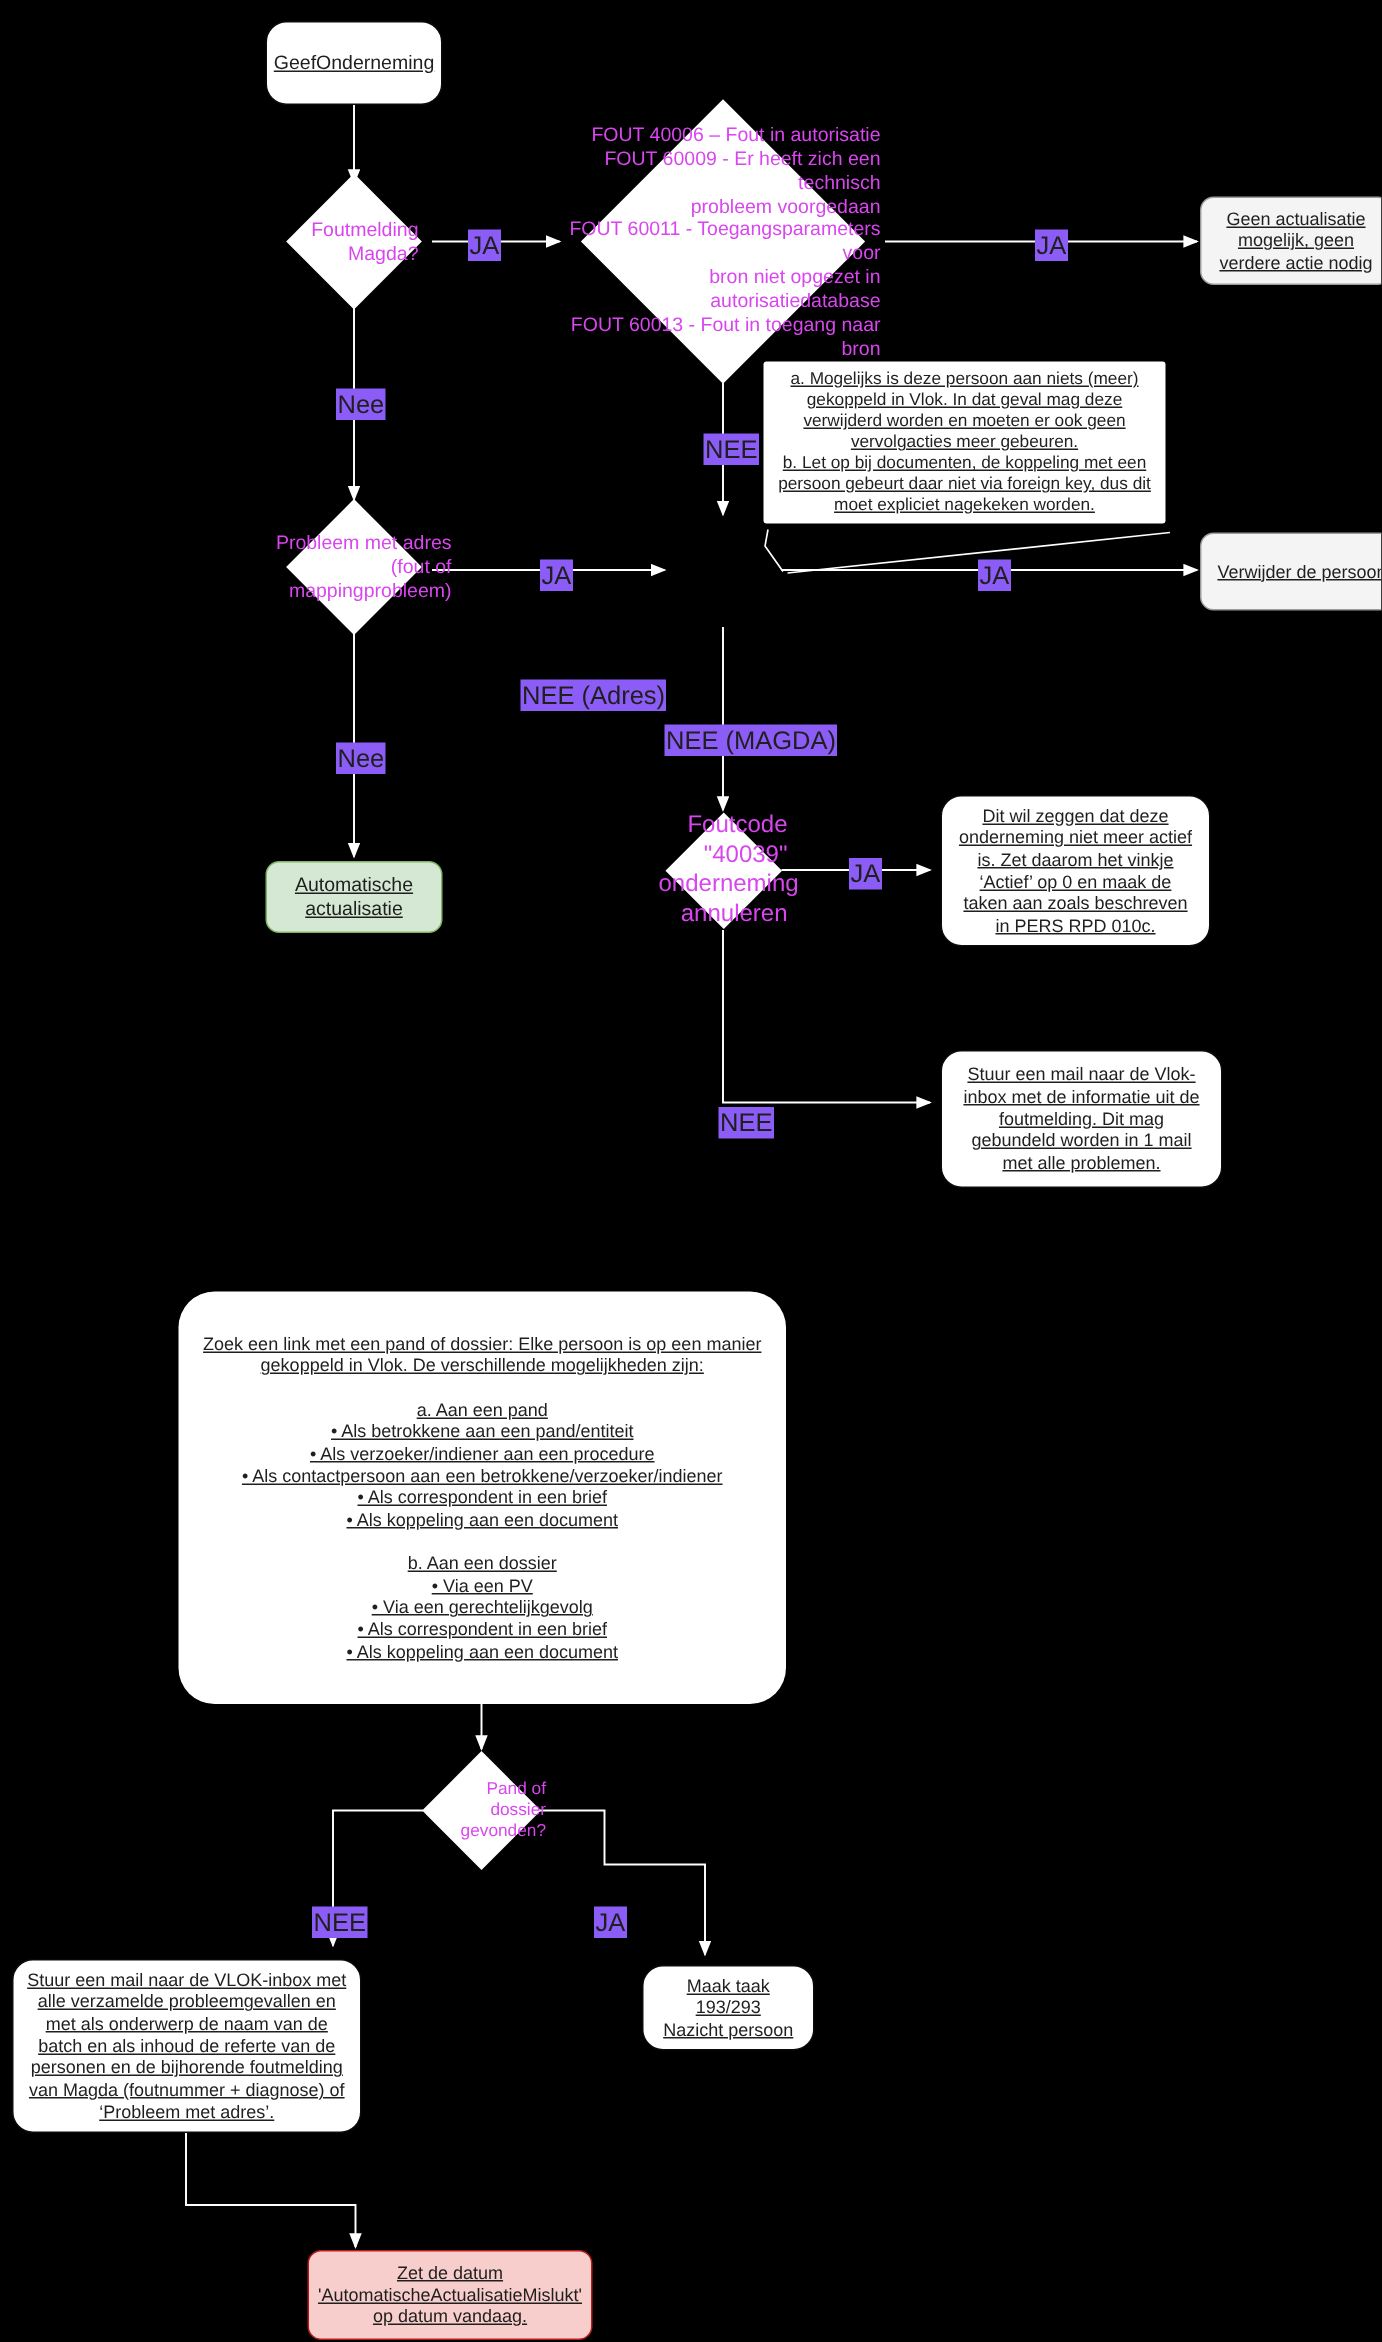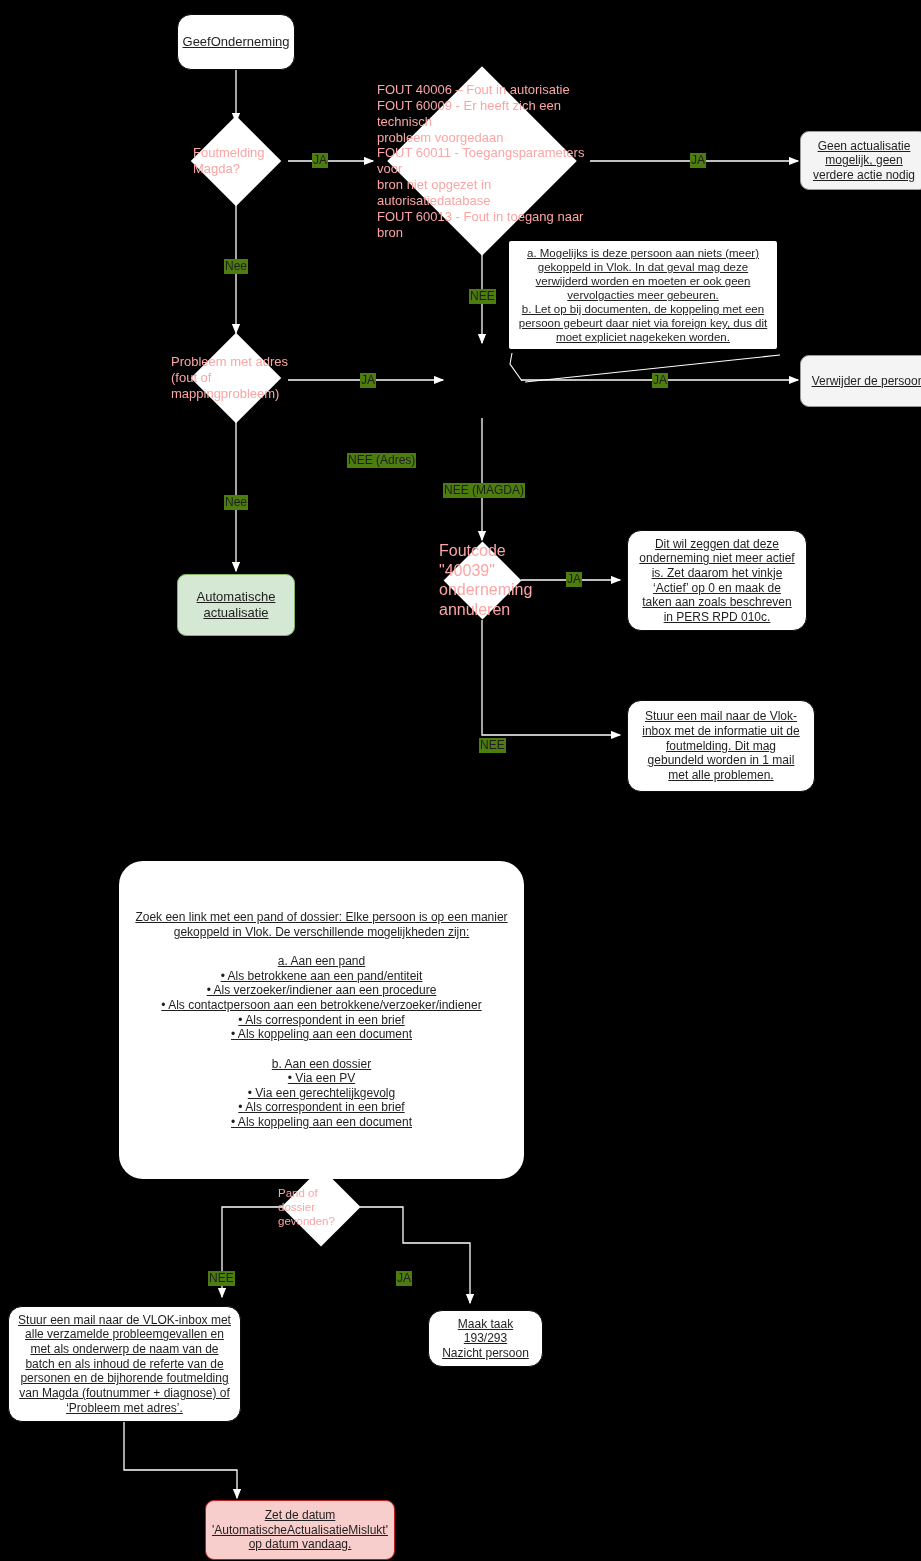--- a/index.html
+++ b/index.html
@@ -68,37 +68,37 @@
     width: 100%;
     height: 100%;
     background: #ffffff;
     transform: rotate(45deg);
   }
   .diamond-label {
     position: absolute;
     left: 50%;
     top: 50%;
     transform: translate(-50%, -50%);
-    text-align: left;
-    color: #fca5a5;
+    text-align: right;
+    color: #d946ef;
     font-size: 13px;
     line-height: 1.22;
     white-space: pre-line;
     z-index: 3;
     pointer-events: none;
   }
   .diamond-label.wide { width: 210px; }
   .diamond-label.mid  { width: 130px; }
   .diamond-label.narrow { width: 86px; }
   
   .edge-label {
     position: absolute;
-    background: #4d7c0f;
+    background: #8b5cf6;
     color: #1f1f1f;
-    font-size: 12px;
+    font-size: 17px;
     padding: 0 1px;
     line-height: 1.25;
     white-space: nowrap;
   }
   .note-text {
     white-space: pre-line;
   }
   svg.edges {
     position: absolute;
     left: 0;
@@ -195,42 +195,42 @@
     <div class="diamond-label mid">Probleem met adres
 (fout of
 mappingprobleem)</div>
   </div>
 
 
   <div class="node rbox gray" style="left:800px; top:355px; width:136px; height:52px; font-size:12px;">
     <span class="note-text">Verwijder de persoon</span>
   </div>
 
-  <div class="node rbox green" style="left:177px; top:574px; width:118px; height:62px;">
+  <div class="node rbox green" style="left:177px; top:574px; width:118px; height:48px;">
     <span class="note-text">Automatische
 actualisatie</span>
   </div>
 
   <div class="diamond-wrap" style="left:443px; top:540px; width:78px; height:80px;">
     <div class="diamond-shape" style="width:55px; height:55px; left:12px; top:13px;"></div>
     <div class="diamond-label narrow" style="font-size:16px;">Foutcode
 "40039"
 onderneming
 annuleren</div>
   </div>
 
   <div class="node rbox" style="left:627px; top:530px; width:180px; height:101px; font-size:12px;">
     <span class="note-text">Dit wil zeggen dat deze onderneming niet meer actief is. Zet daarom het vinkje ‘Actief’ op 0 en maak de taken aan zoals beschreven in PERS RPD 010c.</span>
   </div>
 
   <div class="node rbox" style="left:627px; top:700px; width:188px; height:92px; font-size:12px;">
     <span class="note-text">Stuur een mail naar de Vlok-inbox met de informatie uit de foutmelding. Dit mag gebundeld worden in 1 mail met alle problemen.</span>
   </div>
 
-  <div class="node rbox bignote" style="left:119px; top:861px; width:405px; height:318px; font-size:12px; padding:10px 14px;">
+  <div class="node rbox bignote" style="left:119px; top:861px; width:405px; height:275px; font-size:12px; padding:10px 14px;">
     <span class="note-text">Zoek een link met een pand of dossier: Elke persoon is op een manier gekoppeld in Vlok. De verschillende mogelijkheden zijn:
 
 a. Aan een pand
 • Als betrokkene aan een pand/entiteit
 • Als verzoeker/indiener aan een procedure
 • Als contactpersoon aan een betrokkene/verzoeker/indiener
 • Als correspondent in een brief
 • Als koppeling aan een document
 
 b. Aan een dossier

